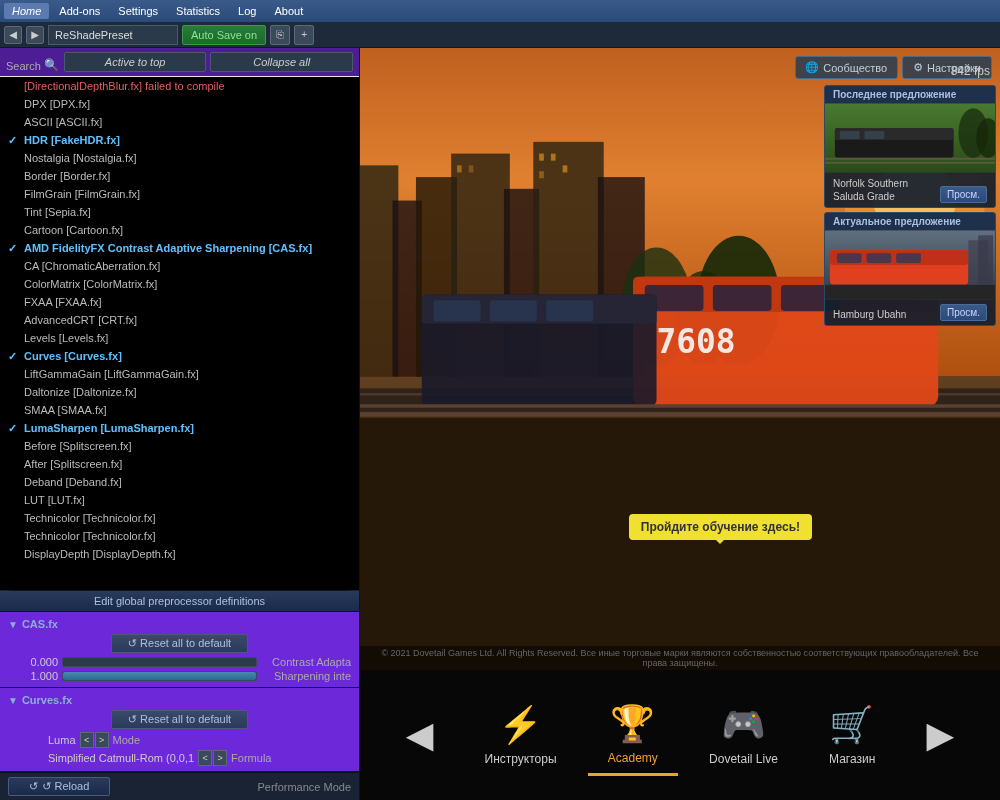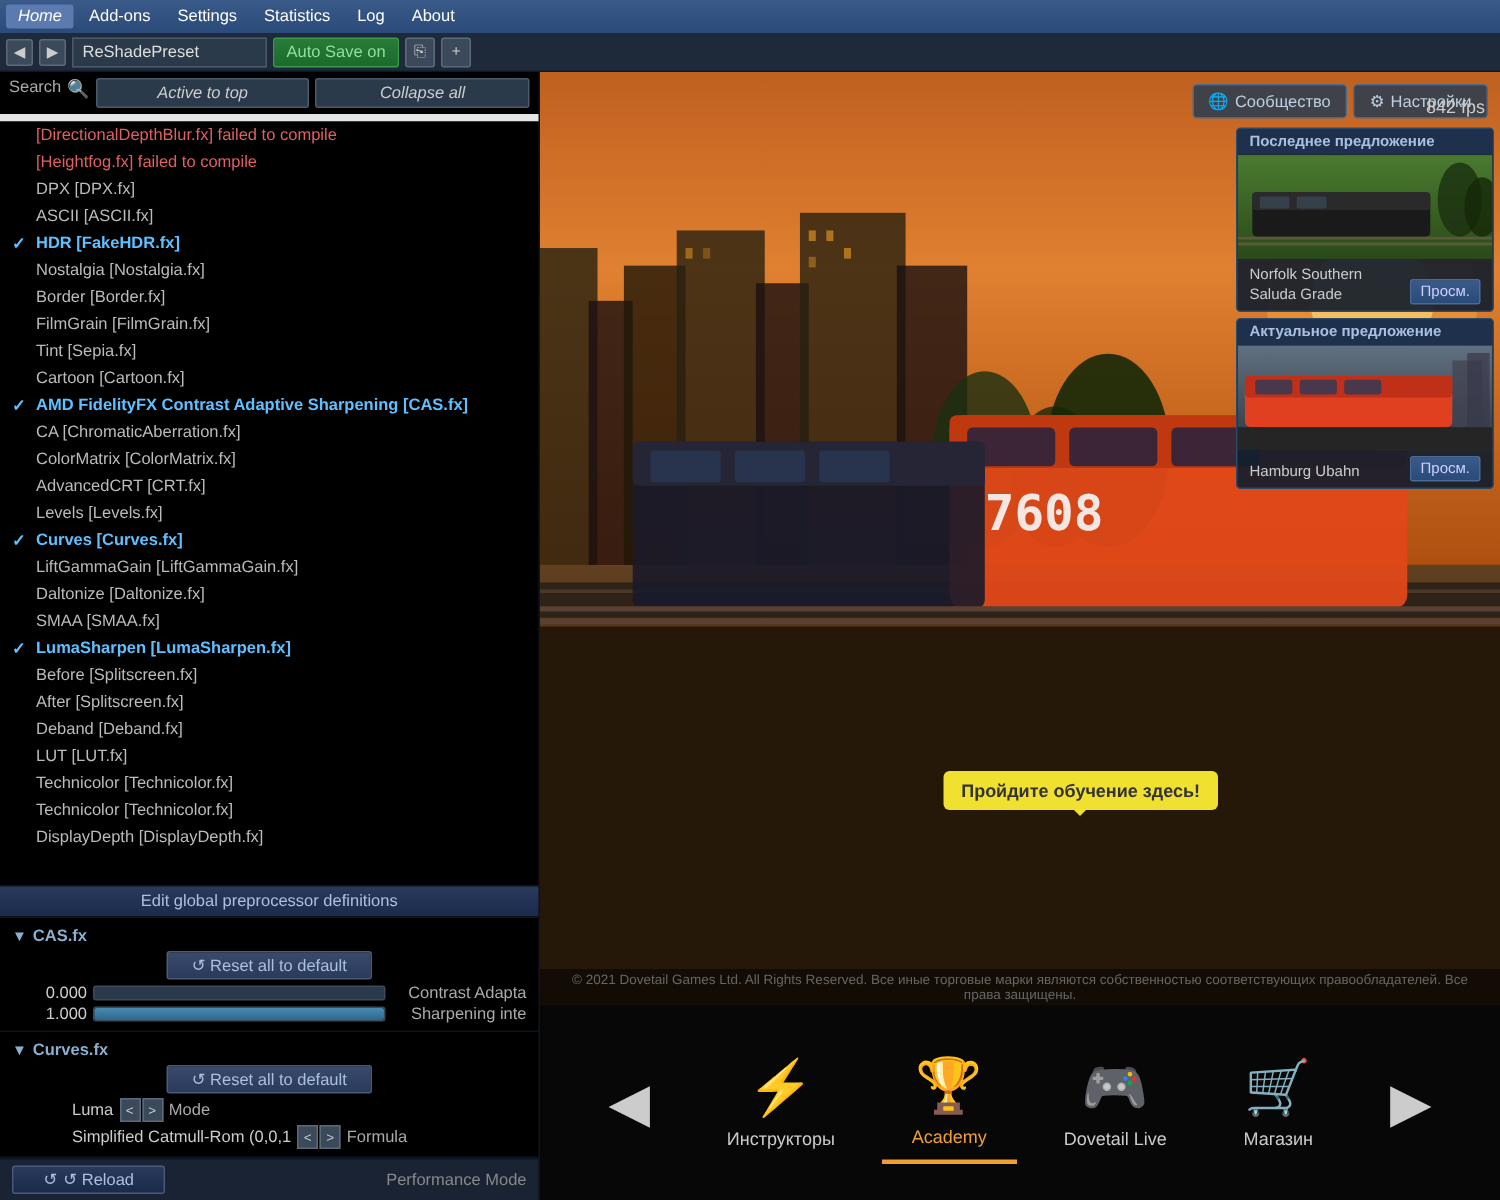--- a/index.html
+++ b/index.html
@@ -97,25 +97,25 @@
       background: #1a2333;
       display: flex;
       flex-direction: column;
       border-right: 1px solid #0a1520;
       flex-shrink: 0;
     }
 
     
     #search-bar {
       display: flex;
-      align-items: flex-start;
-      background: #000000;
+      align-items: flex-end;
+      background: #4c1d95;
       padding: 4px 6px;
       gap: 4px;
-      border-bottom: 5px solid #e5e5e5;
+      border-bottom: 1px solid #e5e5e5;
     }
     #search-label {
       color: #aaa;
       font-size: 11px;
     }
     #search-icon-span {
       color: #888;
       font-size: 12px;
     }
     .search-action-btn {
@@ -152,22 +152,23 @@
       height: 18px;
       white-space: nowrap;
     }
     .effect-item.error { color: #e06060; }
     .effect-item.checked { color: #60c0ff; font-weight: bold; }
     .effect-item .check-mark { color: #60c0ff; font-size: 11px; width: 12px; }
     .effect-item .no-check { width: 12px; }
 
     
     #bottom-panel {
-      background: #000000;
+      background: #6d28d9;
       border-top: 1px solid #0a1520;
+      border-radius: 13px;
     }
     #global-def-btn {
       width: 100%;
       background: linear-gradient(180deg, #2a3a5a 0%, #1a2a4a 100%);
       border: none;
       border-bottom: 1px solid #0a1520;
       color: #aac0e0;
       padding: 4px 8px;
       font-size: 11px;
       cursor: pointer;
@@ -475,24 +476,20 @@
       <span id="search-icon-span">🔍</span>
       <button class="search-action-btn">Active to top</button>
       <button class="search-action-btn">Collapse all</button>
     </div>
 
     <div id="effect-list">
     <div class="effect-item error">
           <span class="no-check"></span>
           <span>[DirectionalDepthBlur.fx] failed to compile</span>
         </div>
-        <div class="effect-item error">
-          <span class="no-check"></span>
-          <span>[Heightfog.fx] failed to compile</span>
-        </div>
         <div class="effect-item">
           <span class="no-check"></span>
           <span>DPX [DPX.fx]</span>
         </div>
         <div class="effect-item">
           <span class="no-check"></span>
           <span>ASCII [ASCII.fx]</span>
         </div>
         <div class="effect-item checked">
           <span class="check-mark">✓</span>
@@ -522,20 +519,24 @@
           <span class="check-mark">✓</span>
           <span>AMD FidelityFX Contrast Adaptive Sharpening [CAS.fx]</span>
         </div>
         <div class="effect-item">
           <span class="no-check"></span>
           <span>CA [ChromaticAberration.fx]</span>
         </div>
         <div class="effect-item">
           <span class="no-check"></span>
           <span>ColorMatrix [ColorMatrix.fx]</span>
+        </div>
+        <div class="effect-item">
+          <span class="no-check"></span>
+          <span>FXAA [FXAA.fx]</span>
         </div>
         <div class="effect-item">
           <span class="no-check"></span>
           <span>AdvancedCRT [CRT.fx]</span>
         </div>
         <div class="effect-item">
           <span class="no-check"></span>
           <span>Levels [Levels.fx]</span>
         </div>
         <div class="effect-item checked">

